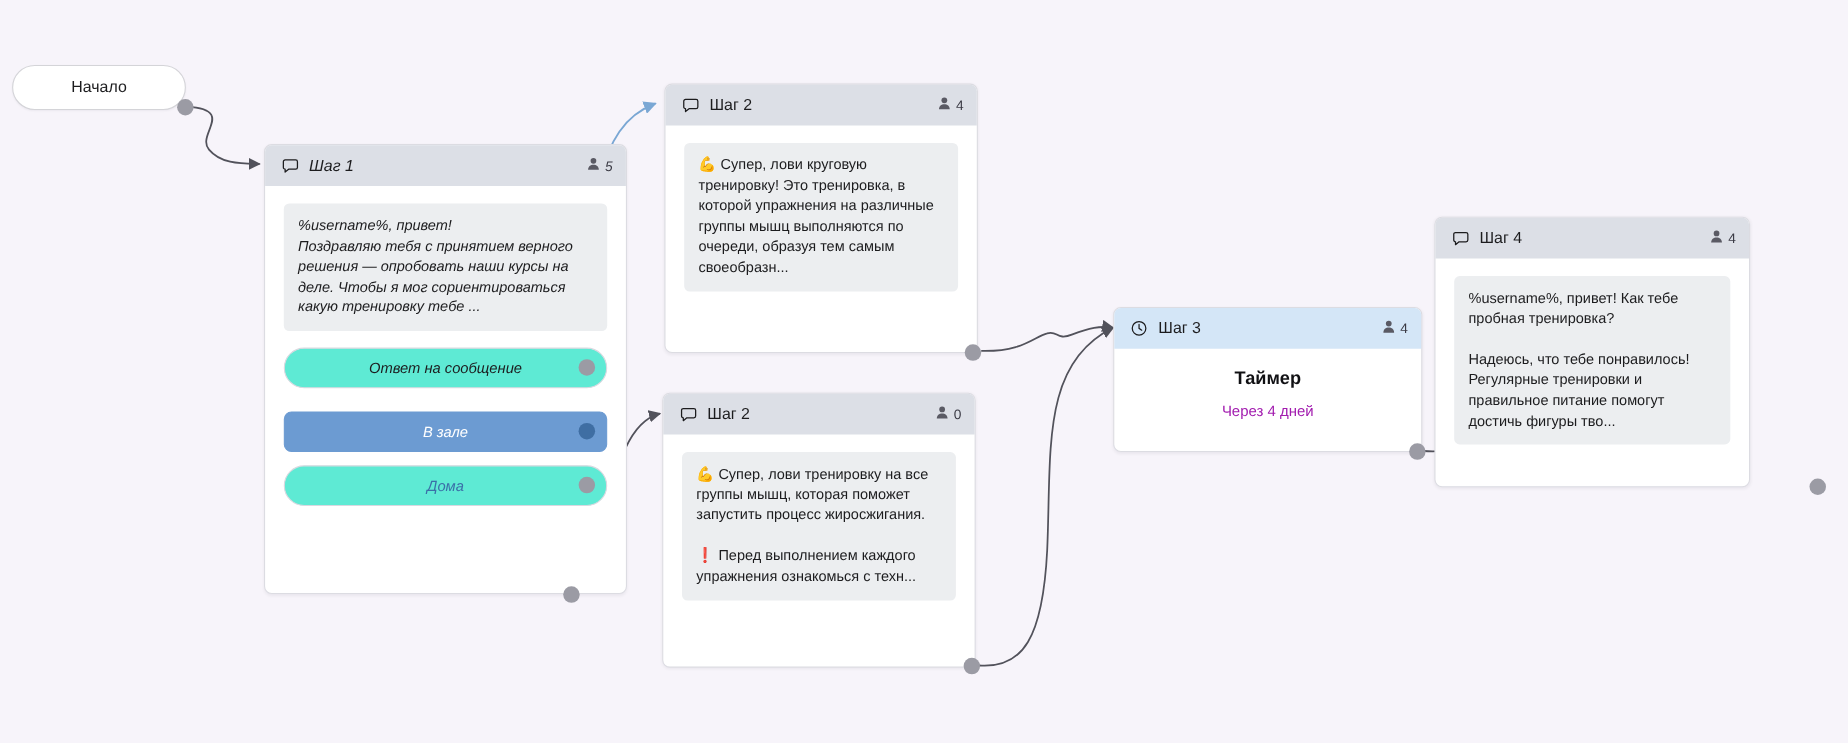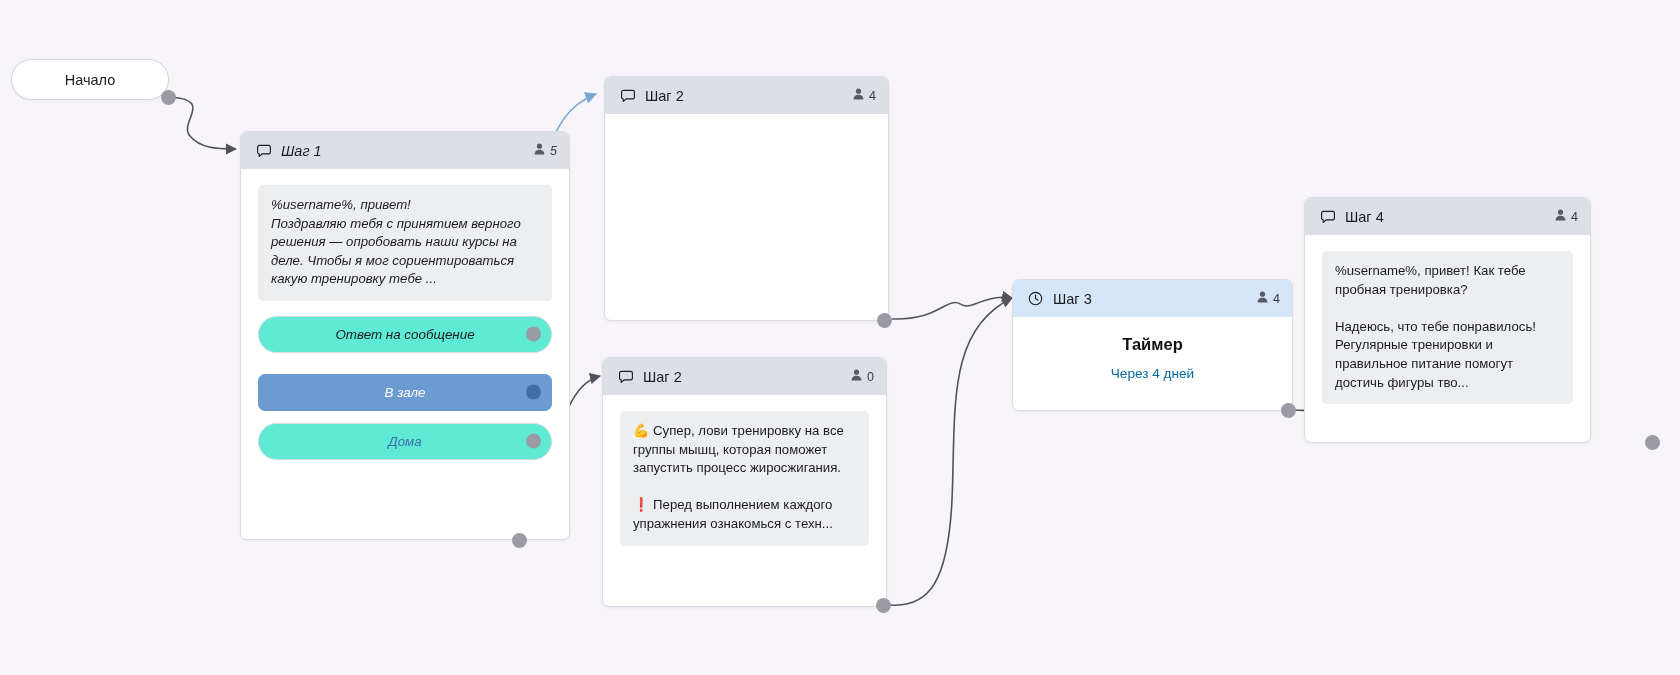--- a/index.html
+++ b/index.html
@@ -119,21 +119,21 @@
     border-radius: 50%;
     background: #9b9ba4;
   }
   .node-btn.primary .btn-port { background: #3f6ea3; }
 
   
   .timer-title {
     font-size: 16.5px; font-weight: bold; color: #111114;
     margin-bottom: 12px;
   }
-  .timer-sub { font-size: 13.6px; color: #0369a1; }
+  .timer-sub { font-size: 13.6px; color: #a21caf; }
 
   
   .port {
     position: absolute;
     width: 15px; height: 15px;
     border-radius: 50%;
     background: #9b9ba4;
     z-index: 4;
   }
 </style>
@@ -227,20 +227,23 @@
       <span class="hdr-badge">
         <span>
           <svg width="11" height="12" viewBox="0 0 11 12">
             <circle cx="5.5" cy="3.2" r="2.6" fill="#5a5a64"></circle>
             <path d="M0.6 11.4c0-2.9 2.2-4.6 4.9-4.6s4.9 1.7 4.9 4.6z" fill="#5a5a64"></path>
           </svg>
         </span>
         <span class="badge-count">4</span>
       </span>
     </div>
+    <div class="node-body">
+      <div class="msg-bubble">💪 Супер, лови круговую тренировку! Это тренировка, в которой упражнения на различные группы мышц выполняются по очереди, образуя тем самым своеобразн...</div>
+    </div>
   </div>
   <div class="port" style="left:877px; top:313px;"></div>
 
   <div class="node" style="left:602px; top:357px; width:285px; height:250px;">
     <div class="node-header">
       <span class="hdr-icon">
         <svg width="16" height="16" viewBox="0 0 16 16">
           <path d="M3.2 2.4h9.6a1.6 1.6 0 0 1 1.6 1.6v5.2a1.6 1.6 0 0 1-1.6 1.6H6.4l-3.2 2.6v-2.6A1.6 1.6 0 0 1 1.6 9.2V4a1.6 1.6 0 0 1 1.6-1.6z" fill="none" stroke="#1c1c1e" stroke-width="1.15" stroke-linejoin="round"></path>
         </svg>
       </span>

